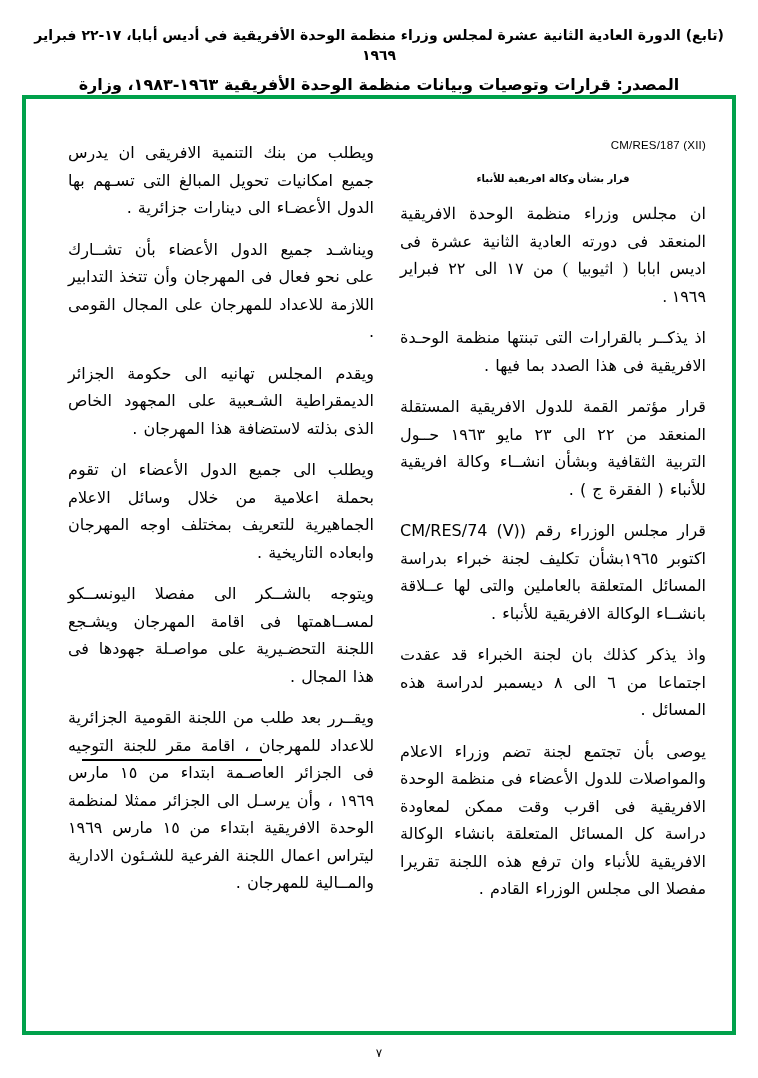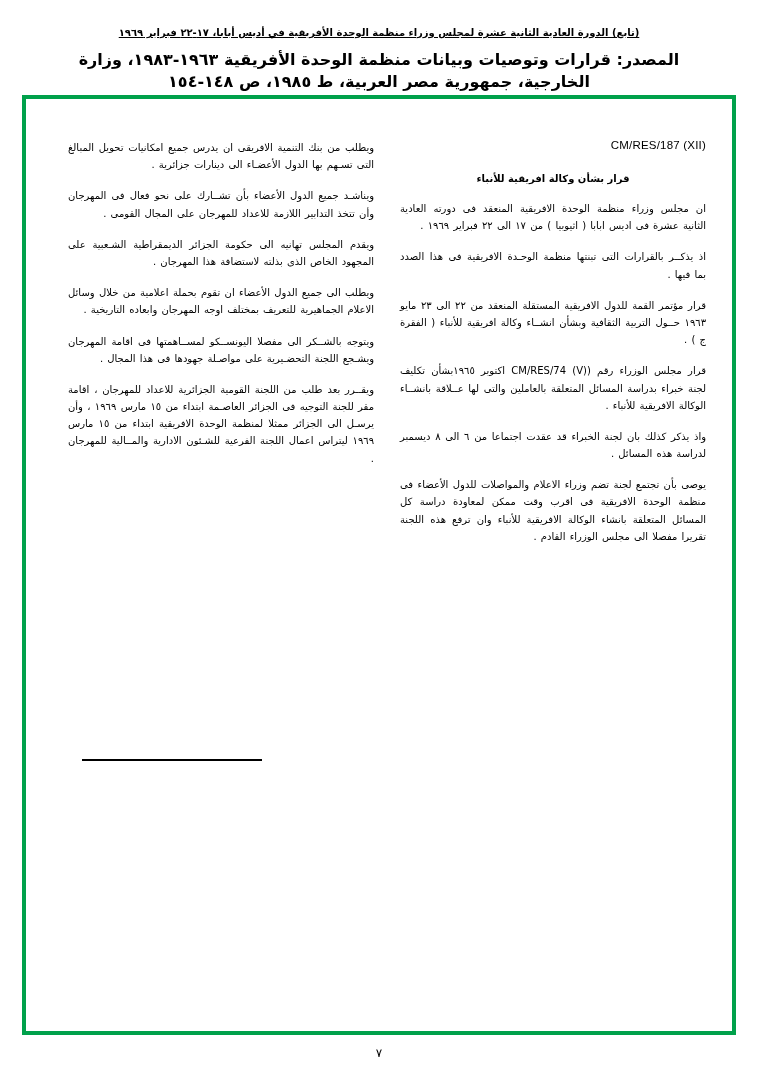--- a/index.html
+++ b/index.html
@@ -24,26 +24,25 @@
   
   .header {
     position: absolute;
     top: 26px;
     left: 0;
     right: 0;
     text-align: center;
     direction: rtl;
   }
   .header-title {
-    font-size: 10px;
+    font-size: 14px;
     font-weight: bold;
     letter-spacing: 0px;
     line-height: 1.4;
     padding: 0 28px;
-    text-decoration: underline;
   }
   .header-source {
     font-size: 16px;
     font-weight: bold;
     margin-top: 9px;
     padding: 0 40px;
     line-height: 1.4;
   }
 
   
@@ -85,29 +84,30 @@
     letter-spacing: .2px;
   }
   .res-title {
     font-size: 10px;
     font-weight: bold;
     text-align: center;
     margin: 22px 0 4px 0;
   }
 
   .para {
-    font-size: 10px;
+    font-size: 16px;
     line-height: 1.72;
     text-align: justify;
     text-align-last: right;
     margin: 14px 0 0 0;
     word-spacing: 1px;
   }
   .para.first {
     margin-top: 16px;
+    font-family: Liberation Serif, serif;
   }
 
   
   .col-left .para:first-child {
     margin-top: 14px;
   }
 
   
   .rule {
     position: absolute;

